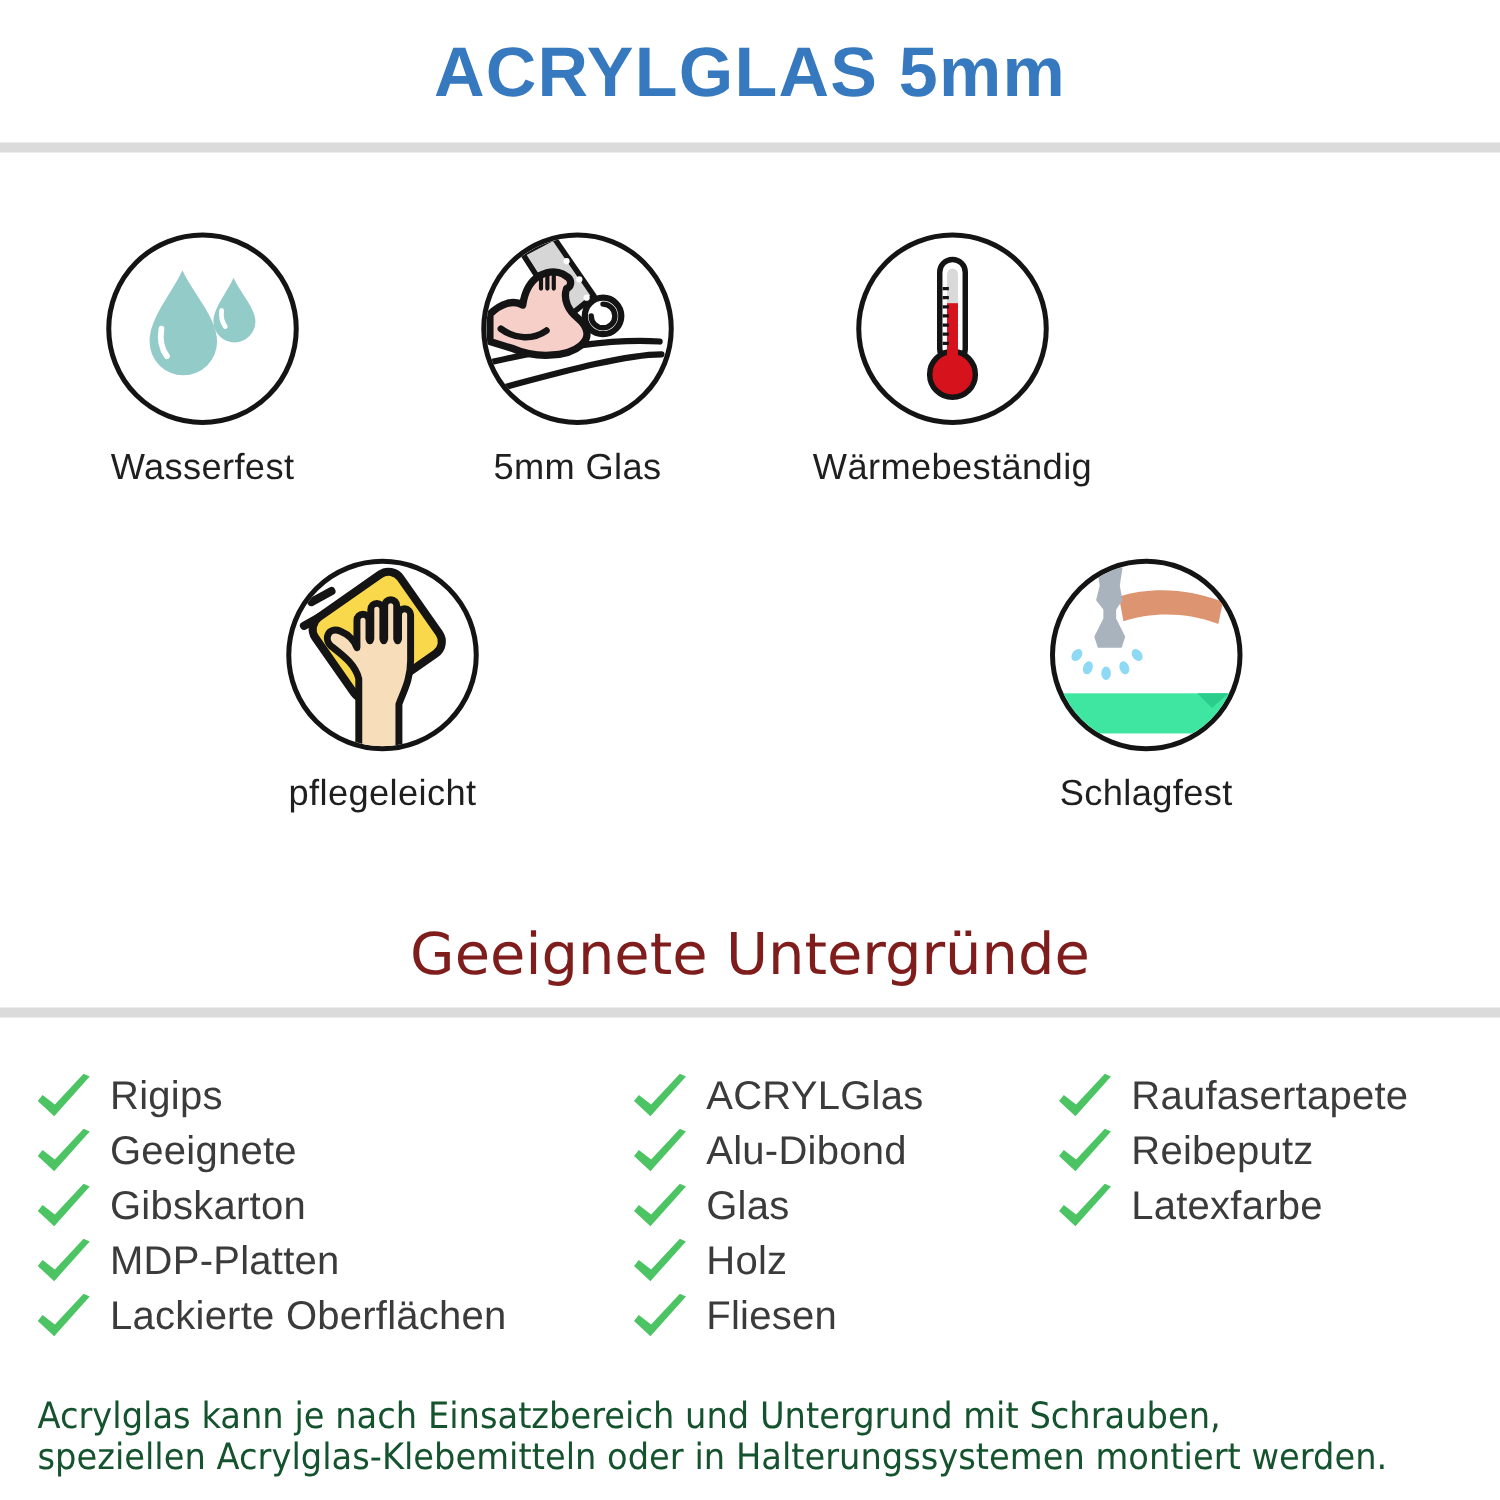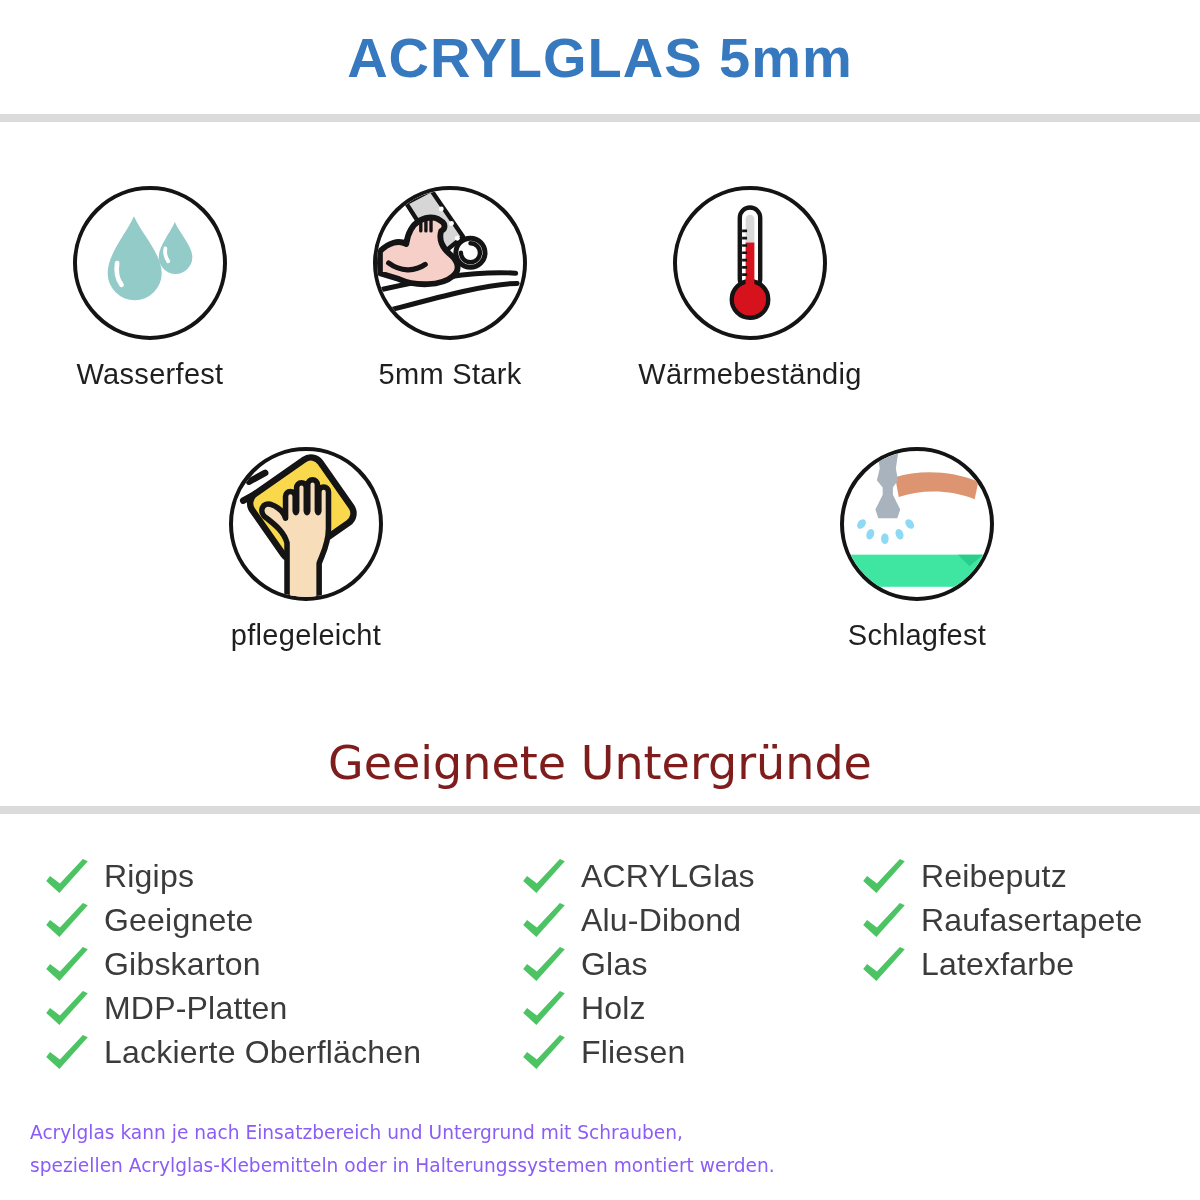--- a/index.html
+++ b/index.html
@@ -9,47 +9,47 @@
   }
   .canvas{position:relative;width:1200px;height:1200px;}
   .title{
     margin:25px 0 0;text-align:center;font-size:56px;font-weight:bold;
     color:#3779BF;letter-spacing:1px;font-family:"Liberation Sans",sans-serif;
   }
   .divider{width:1200px;height:8px;background:#DBDBDB;}
   .divider.top{margin-top:24px;}
   .divider.mid{margin-top:16px;}
   .features-row{display:flex;}
-  .row1{margin-top:64px;}
+  .row1{margin-top:64px;padding-left:12px;}
   .row1 .feature{width:300px;}
   .row2{margin-top:56px;padding:0 133px 0 156px;justify-content:space-between;}
   .row2 .feature{width:300px;}
   .feature{display:flex;flex-direction:column;align-items:center;}
   .icon-circle{
     width:146px;height:146px;border:4px solid #141414;border-radius:50%;
     background:#fff;overflow:hidden;flex:0 0 auto;
   }
   .icon-circle svg{display:block;width:146px;height:146px;}
   .feature-label{
     margin-top:18px;font-size:29px;color:#1f1f1f;letter-spacing:0.3px;text-align:center;
   }
   .subheading{
     margin:84px 0 0;text-align:center;font-size:46px;font-weight:normal;
     color:#7f1d1d;font-family:"DejaVu Sans","Liberation Sans",sans-serif;
   }
-  .substrates{display:flex;margin-top:40px;padding-left:44px;}
+  .substrates{display:flex;margin-top:40px;padding-left:28px;}
   .s-col{display:flex;flex-direction:column;}
   .s-col.c1{width:477px;}
   .s-col.c2{width:340px;}
   .s-col.c3{width:auto;}
   .s-item{display:flex;align-items:center;height:44px;}
   .check{width:46px;height:35px;margin-right:14px;flex:0 0 auto;}
   .s-label{font-size:32px;color:#3b3b3b;letter-spacing:0.2px;white-space:nowrap;}
   .note{
-    margin:42px 12px 0 30px;color:#8b5cf6;font-size:20px;line-height:33px;
+    margin:42px 12px 0 30px;color:#14532d;font-size:29px;line-height:33px;
     font-family:"DejaVu Sans","Liberation Sans",sans-serif;
   }
   .note span{display:inline-block;transform:scaleX(0.93);transform-origin:0 50%;white-space:nowrap;}
 </style>
 </head>
 <body>
 
 <div class="canvas">
 
   <h1 class="title">ACRYLGLAS 5mm</h1>
@@ -80,21 +80,21 @@
             <circle cx="51" cy="23" r="1.7" fill="#ffffff" stroke="none"></circle>
             <circle cx="55" cy="33" r="1.7" fill="#ffffff" stroke="none"></circle>
             <path d="M4 68 C34 61 68 55 95 57" stroke-width="3.4"></path>
             <path d="M10 82 C40 74 76 64 96 64" stroke-width="3.4"></path>
             <path d="M2 57 C2 51 2 46 2 42 C8 36 15 34 20 37 C21 30 24 24 29 21 C33 19 38 18 42 20 L45 22 C47 24 46.5 27 44 28 C42 34 45 40 50 44 C56 49 57 55 52 59 C44 66 26 66 15 61 Z" fill="#F6CFC8" stroke-width="4"></path>
             <path d="M8 50 C16 56 26 56 33 51" stroke-width="3.6"></path>
             <path d="M30 21 L30 28 M33.5 20.5 L33.5 28 M37 20.5 L37 28" stroke-width="2.3"></path>
           </g>
         </svg>
       </div>
-      <div class="feature-label">5mm Stark</div>
+      <div class="feature-label">5mm Glas</div>
     </div>
 
     <div class="feature">
       <div class="icon-circle">
         <svg viewBox="0 0 100 100">
           <rect x="43" y="12" width="14" height="56" rx="7" fill="#ffffff" stroke="#141414" stroke-width="3"></rect>
           <circle cx="50" cy="75" r="12.5" fill="#D6121C" stroke="#141414" stroke-width="3"></circle>
           <rect x="47" y="17" width="6" height="22" rx="3" fill="#D9D9D9"></rect>
           <rect x="47" y="36" width="6" height="32" fill="#D6121C"></rect>
           <circle cx="50" cy="75" r="10.8" fill="#D6121C"></circle>
@@ -213,27 +213,27 @@
           </svg>
         <span class="s-label">Fliesen</span>
       </div>
     </div>
 
     <div class="s-col c3">
       <div class="s-item">
         <svg class="check" viewBox="0 0 40 32">
             <polygon points="1,20 13,31 39,2 34.5,0 13.5,22.5 4.5,15.5" fill="#4CC464"></polygon>
           </svg>
+        <span class="s-label">Raufasertapete</span>
+      </div>
+      <div class="s-item">
+        <svg class="check" viewBox="0 0 40 32">
+            <polygon points="1,20 13,31 39,2 34.5,0 13.5,22.5 4.5,15.5" fill="#4CC464"></polygon>
+          </svg>
         <span class="s-label">Reibeputz</span>
-      </div>
-      <div class="s-item">
-        <svg class="check" viewBox="0 0 40 32">
-            <polygon points="1,20 13,31 39,2 34.5,0 13.5,22.5 4.5,15.5" fill="#4CC464"></polygon>
-          </svg>
-        <span class="s-label">Raufasertapete</span>
       </div>
       <div class="s-item">
         <svg class="check" viewBox="0 0 40 32">
             <polygon points="1,20 13,31 39,2 34.5,0 13.5,22.5 4.5,15.5" fill="#4CC464"></polygon>
           </svg>
         <span class="s-label">Latexfarbe</span>
       </div>
     </div>
 
   </div>

